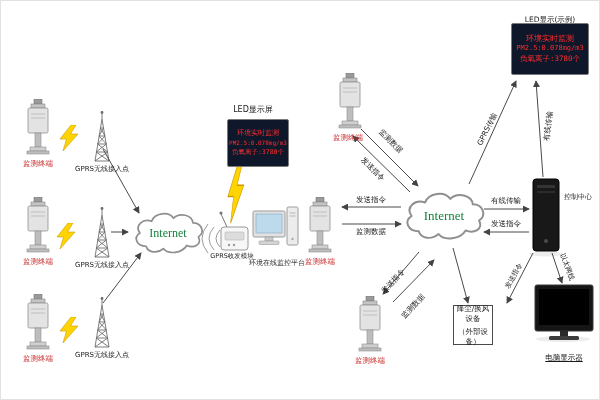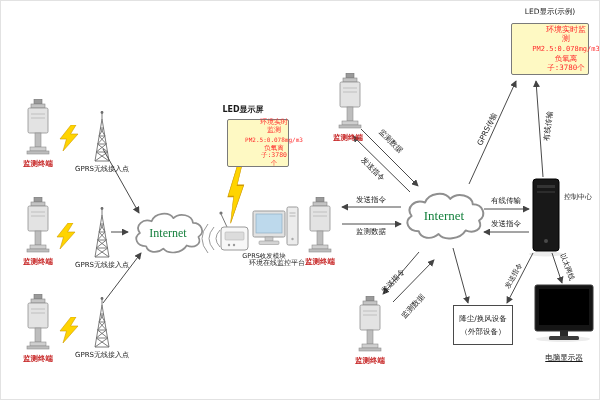--- a/index.html
+++ b/index.html
@@ -2,26 +2,26 @@
 <html><head>
 <meta charset="utf-8">
 <style>
   *{box-sizing:border-box;}
   html,body{margin:0;padding:0;background:#ffffff;}
   .canvas{position:relative;width:600px;height:400px;background:#ffffff;overflow:hidden;
           font-family:"DejaVu Sans","Liberation Sans",sans-serif;border:1px solid #e2e2e2;}
   svg.layer{position:absolute;left:0;top:0;}
   .lbl{position:absolute;white-space:nowrap;font-size:7.5px;color:#1a1a1a;line-height:1.2;
        transform:translateX(-50%);}
-  .lbl.red{color:#c82a2a;font-weight:bold;}
+  .lbl.red{color:#c82a2a;font-weight:normal;}
   .lbl.rot{transform:translate(-50%,-50%);}
   .serif{font-family:"Liberation Serif","DejaVu Serif",serif;color:#15803d;}
-  .led{position:absolute;background:#fef9c3;border:1px solid #7a7a7a;border-radius:2px;
+  .led{position:absolute;background:#0f172a;border:1px solid #7a7a7a;border-radius:2px;
        color:#ff2d2d;display:flex;flex-direction:column;justify-content:center;align-items:center;
-       gap:2px;text-align:center;padding-left:32px;}
+       gap:2px;text-align:center;}
   .led-line{font-family:"DejaVu Sans Mono","Liberation Mono",monospace;line-height:1.1;letter-spacing:0;}
   .extbox{position:absolute;background:#ffffff;border:1px solid #4a4a4a;display:flex;
           flex-direction:column;justify-content:center;align-items:center;gap:3px;
           font-size:7.5px;color:#1a1a1a;text-align:center;}
 </style>
 </head>
 <body>
 
 <div class="canvas">
 
@@ -156,57 +156,57 @@
   <div class="lbl red" style="left:37px;top:256px;">监测终端</div>
   <div class="lbl red" style="left:37px;top:353px;">监测终端</div>
 
   <div class="lbl" style="left:101px;top:164px;font-size:7px;">GPRS无线接入点</div>
   <div class="lbl" style="left:101px;top:260px;font-size:7px;">GPRS无线接入点</div>
   <div class="lbl" style="left:101px;top:350px;font-size:7px;">GPRS无线接入点</div>
 
   <div class="lbl serif" style="left:167px;top:225px;font-size:12px;">Internet</div>
   <div class="lbl serif" style="left:443px;top:207px;font-size:13px;">Internet</div>
 
-  <div class="lbl" style="left:242px;top:104px;font-size:8px;font-weight:bold;">LED显示屏</div>
+  <div class="lbl" style="left:252px;top:104px;font-size:8px;">LED显示屏</div>
   <div class="led" style="left:226px;top:118px;width:62px;height:48px;">
     <div class="led-line" style="font-size:7px;">环境实时监测</div>
     <div class="led-line" style="font-size:6px;">PM2.5:0.078mg/m3</div>
     <div class="led-line" style="font-size:6.5px;">负氧离子:3780个</div>
   </div>
 
-  <div class="lbl" style="left:231px;top:252px;font-size:6.5px;margin-left:32px;">GPRS收发模块</div>
+  <div class="lbl" style="left:231px;top:252px;font-size:6.5px;">GPRS收发模块</div>
   <div class="lbl" style="left:276px;top:258px;font-size:7px;text-align:center;">环境在线监控平台</div>
   <div class="lbl red" style="left:319px;top:256px;">监测终端</div>
   <div class="lbl red" style="left:347px;top:132px;">监测终端</div>
   <div class="lbl red" style="left:369px;top:355px;">监测终端</div>
 
   <div class="lbl" style="left:370px;top:194px;">发送指令</div>
   <div class="lbl" style="left:370px;top:226px;">监测数据</div>
 
   <div class="lbl rot" style="left:390px;top:140px;transform:translate(-50%,-50%) rotate(45deg);">监测数据</div>
   <div class="lbl rot" style="left:372px;top:168px;transform:translate(-50%,-50%) rotate(45deg);">发送指令</div>
   <div class="lbl rot" style="left:392px;top:280px;transform:translate(-50%,-50%) rotate(-47deg);">发送指令</div>
   <div class="lbl rot" style="left:412px;top:305px;transform:translate(-50%,-50%) rotate(-47deg);">监测数据</div>
 
   <div class="lbl rot" style="left:486px;top:128px;transform:translate(-50%,-50%) rotate(-64deg);">GPRS传输</div>
 
-  <div class="lbl" style="left:549px;top:6px;">LED显示(示例)</div>
+  <div class="lbl" style="left:549px;top:14px;">LED显示(示例)</div>
   <div class="led" style="left:510px;top:22px;width:78px;height:52px;">
     <div class="led-line" style="font-size:8px;">环境实时监测</div>
     <div class="led-line" style="font-size:7px;">PM2.5:0.078mg/m3</div>
     <div class="led-line" style="font-size:7.5px;">负氧离子:3780个</div>
   </div>
 
   <div class="lbl" style="left:505px;top:195px;">有线传输</div>
   <div class="lbl" style="left:505px;top:218px;">发送指令</div>
   <div class="lbl" style="left:577px;top:192px;font-size:7px;text-align:center;">控制中心</div>
   <div class="lbl rot" style="left:547px;top:125px;transform:translate(-50%,-50%) rotate(-83deg);">有线传输</div>
   <div class="lbl rot" style="left:566px;top:266px;font-size:7px;transform:translate(-50%,-50%) rotate(70deg);">以太网线</div>
   <div class="lbl rot" style="left:513px;top:275px;font-size:7px;transform:translate(-50%,-50%) rotate(-61deg);">发送指令</div>
 
-  <div class="extbox" style="left:452px;top:304px;width:60px;height:40px;">
+  <div class="extbox" style="left:452px;top:304px;width:40px;height:40px;">
     <div>降尘/换风设备</div>
     <div>（外部设备）</div>
   </div>
 
   <div class="lbl" style="left:563px;top:352px;text-decoration:underline;">电脑显示器</div>
 
 </div>
 
 </body></html>

